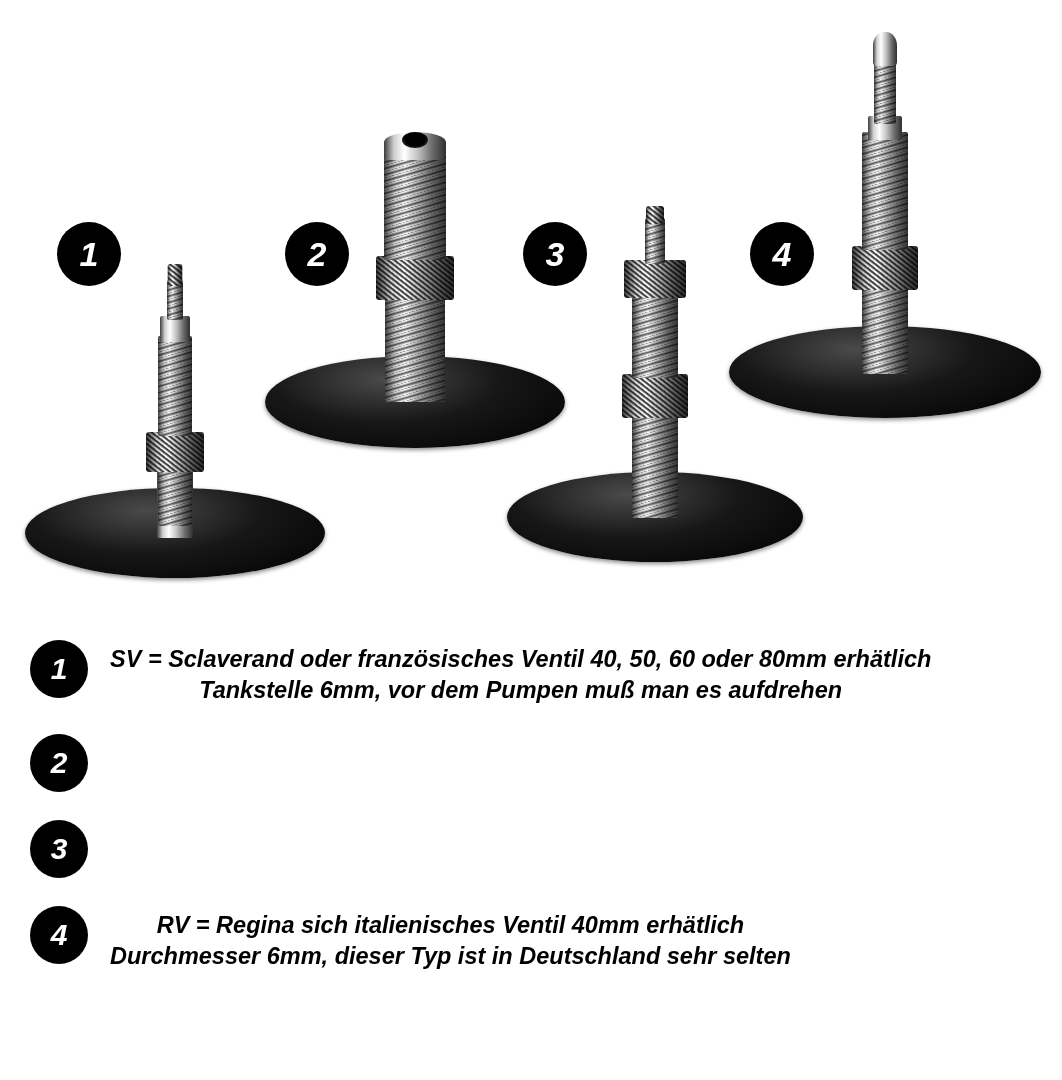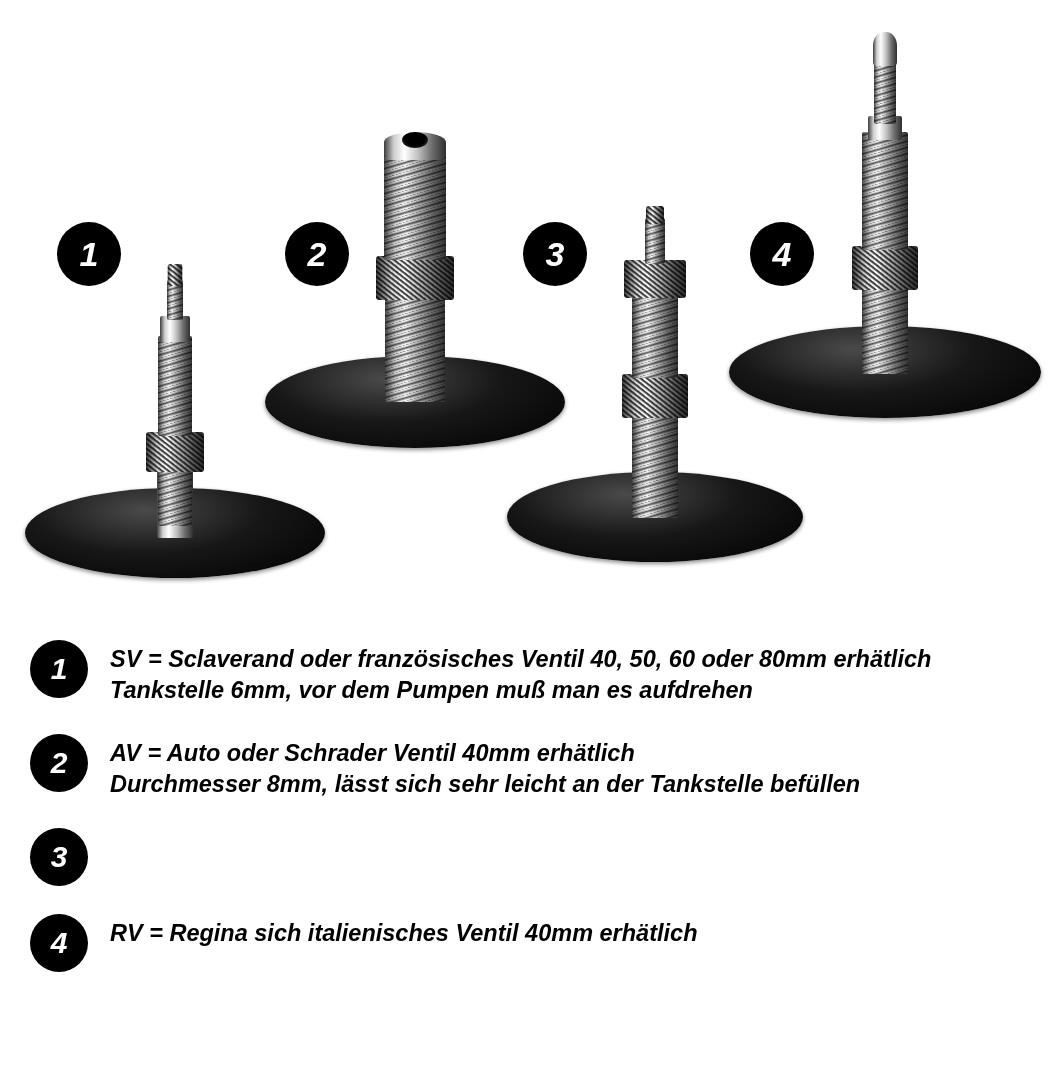--- a/index.html
+++ b/index.html
@@ -119,20 +119,21 @@
     display: flex;
     align-items: center;
     justify-content: center;
     font-weight: bold;
     font-style: italic;
     font-size: 30px;
     line-height: 1;
   }
   .legend-text {
     padding-top: 4px;
+    text-align: center;
   }
   .legend-text .line {
     font-family: "Liberation Sans", sans-serif;
     font-style: italic;
     font-weight: bold;
     font-size: 23.5px;
     line-height: 1.32;
     color: #000000;
     white-space: nowrap;
   }
@@ -205,36 +206,33 @@
     <div class="legend-text">
       <div class="line">SV = Sclaverand oder französisches Ventil 40, 50, 60 oder 80mm erhätlich</div>
       <div class="line">Tankstelle 6mm, vor dem Pumpen muß man es aufdrehen</div>
     </div>
   </div>
 
   <div class="legend-row">
     <div class="legend-badge">
       <span>2</span>
     </div>
-    <div class="legend-text">
-      <div class="line">AV = Auto oder Schrader Ventil 40mm erhätlich</div>
-      <div class="line">Durchmesser 8mm, lässt sich sehr leicht an der Tankstelle befüllen</div>
-    </div>
   </div>
 
   <div class="legend-row">
     <div class="legend-badge">
       <span>3</span>
     </div>
     <div class="legend-text">
     </div>
   </div>
 
   <div class="legend-row">
     <div class="legend-badge">
       <span>4</span>
     </div>
     <div class="legend-text">
       <div class="line">RV = Regina sich italienisches Ventil 40mm erhätlich</div>
+      <div class="line">Durchmesser 6mm, dieser Typ ist in Deutschland sehr selten</div>
     </div>
   </div>
 
 </div>
 
 </body></html>

